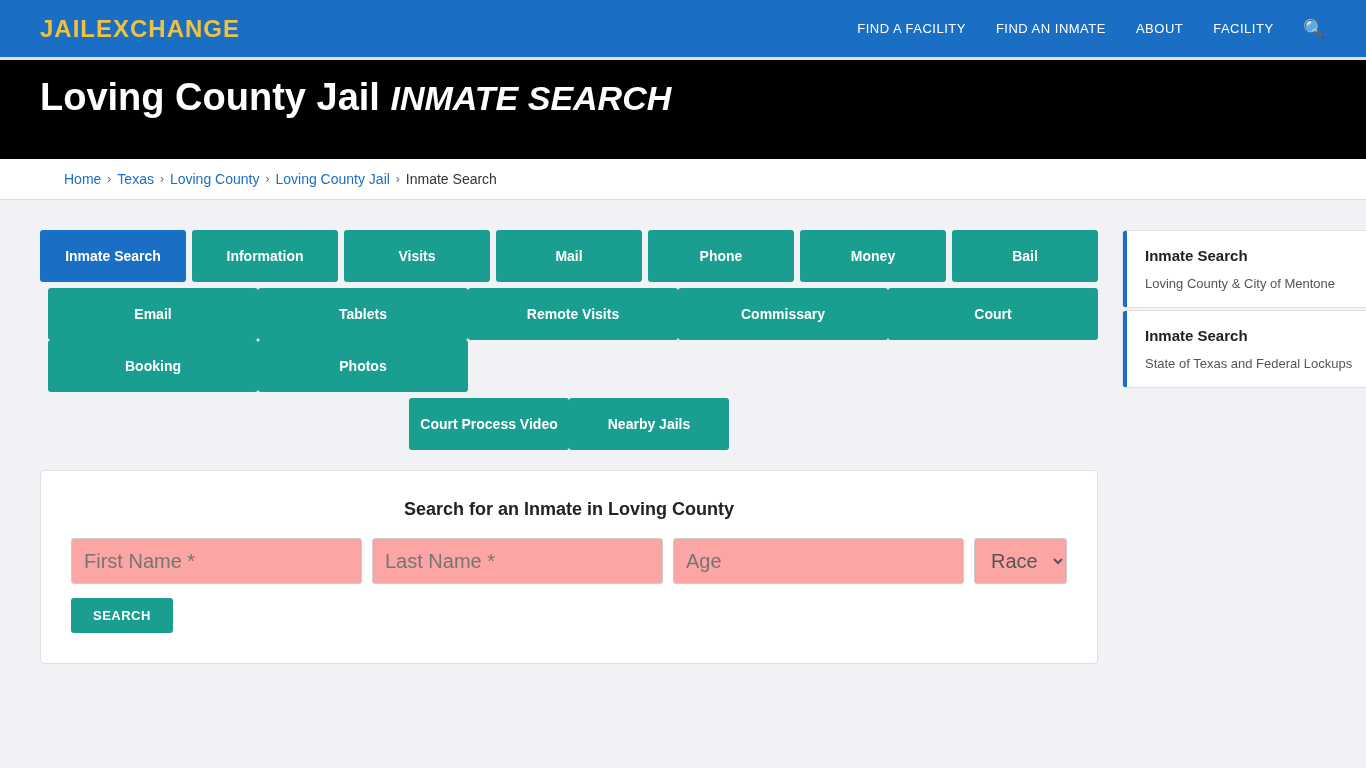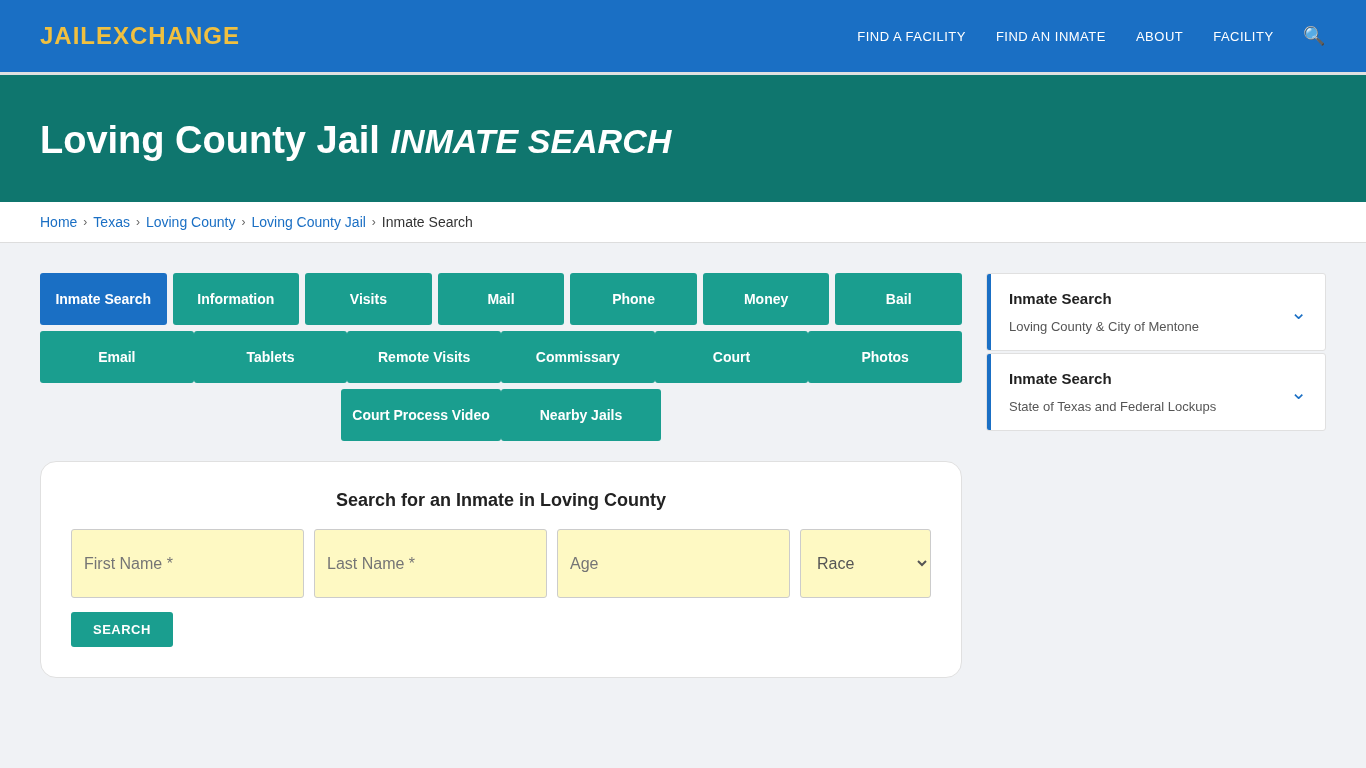--- a/index.html
+++ b/index.html
@@ -2,21 +2,21 @@
 <html><head>
   <meta charset="utf-8">
   <style>
     * { box-sizing: border-box; margin: 0; padding: 0; }
     body { font-family: Arial, Helvetica, sans-serif; background: #f0f2f5; font-size: 14px; }
 
     
     .header {
       background: #1a6fc4;
       padding: 0 40px;
-      height: 75px;
+      height: 60px;
       display: flex;
       align-items: center;
       justify-content: space-between;
       border-bottom: 3px solid #e0e0e0;
     }
     .logo {
       font-size: 24px;
       font-weight: 900;
       color: white;
       letter-spacing: 1px;
@@ -36,39 +36,40 @@
       text-decoration: none;
     }
     .nav-search-icon {
       color: white;
       font-size: 18px;
       cursor: pointer;
     }
 
     
     .hero {
-      background: #0f766e;
-      padding: 44px 40px 40px 40px;
+      background: #000000;
+      padding: 16px 40px 40px 40px;
+      text-decoration: underline;
     }
     .hero-title {
       font-size: 38px;
       font-weight: 800;
       color: white;
     }
     .hero-title em {
       font-style: italic;
       font-weight: 800;
       font-size: 34px;
       color: white;
     }
 
     
     .breadcrumb-bar {
       background: white;
-      padding: 12px 40px;
+      padding: 12px 64px;
       border-bottom: 1px solid #ddd;
     }
     .breadcrumb {
       display: flex;
       align-items: center;
       gap: 6px;
       font-size: 14px;
     }
     .breadcrumb a {
       color: #1a6fc4;
@@ -114,51 +115,52 @@
       text-align: center;
       display: flex;
       align-items: center;
       justify-content: center;
     }
     .nav-btn.active {
       background: #1a6fc4;
     }
     .nav-buttons-row2 {
       display: grid;
-      grid-template-columns: repeat(6, 1fr);
+      grid-template-columns: repeat(5, 1fr);
       margin-bottom: 6px;
+      margin-left: 8px;
     }
 
     
     .search-box {
       background: white;
-      border-radius: 16px;
+      border-radius: 4px;
       padding: 28px 30px 30px;
       border: 1px solid #e0e0e0;
     }
     .search-title {
       font-size: 18px;
       font-weight: 700;
       color: #222;
       text-align: center;
       margin-bottom: 18px;
     }
     .search-fields {
       display: flex;
       gap: 10px;
       margin-bottom: 14px;
     }
     .search-fields input, .search-fields select {
       flex: 1;
-      padding: 24px 12px;
+      padding: 10px 12px;
       border: 1px solid #ccc;
       border-radius: 3px;
-      font-size: 16px;
+      font-size: 20px;
       color: #555;
-      background: #fef9c3;
+      background: #fca5a5;
     }
     .search-fields select {
       cursor: pointer;
     }
     .search-btn {
       background: #1a9e8f;
       color: white;
       border: none;
       padding: 10px 22px;
       font-size: 13px;
@@ -267,20 +269,21 @@
       <button class="nav-btn">Money</button>
       <button class="nav-btn">Bail</button>
     </div>
 
     <div class="nav-buttons-row2">
       <button class="nav-btn">Email</button>
       <button class="nav-btn">Tablets</button>
       <button class="nav-btn">Remote Visits</button>
       <button class="nav-btn">Commissary</button>
       <button class="nav-btn">Court</button>
+      <button class="nav-btn">Booking</button>
       <button class="nav-btn">Photos</button>
     </div>
 
     <div class="btn-row3-wrapper">
       <button class="nav-btn">Court Process Video</button>
       <button class="nav-btn">Nearby Jails</button>
     </div>
 
     <div class="search-box">
       <h2 class="search-title">Search for an Inmate in Loving County</h2>

